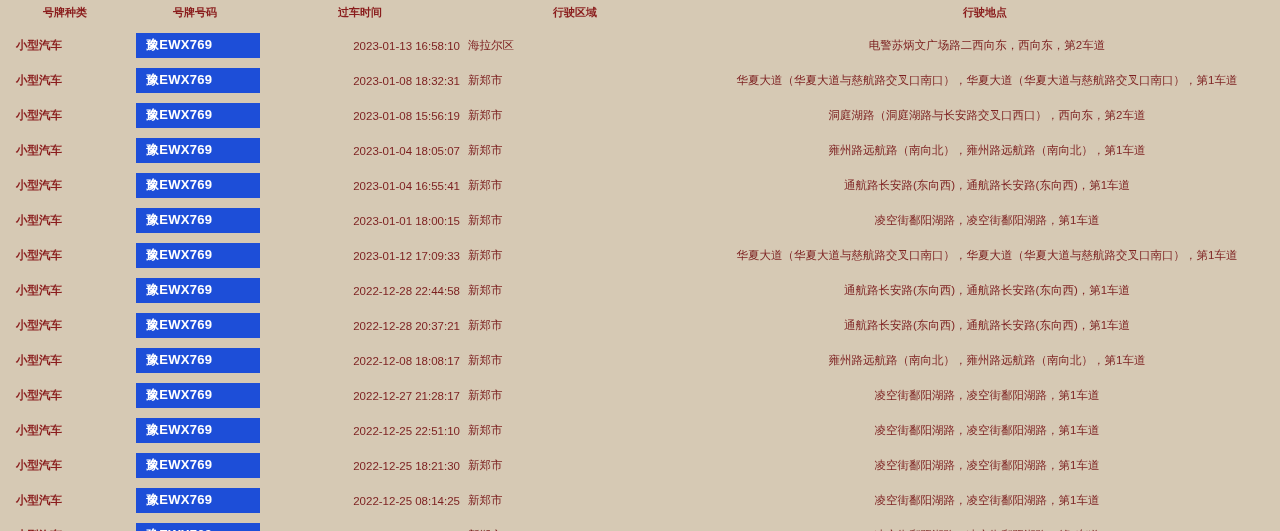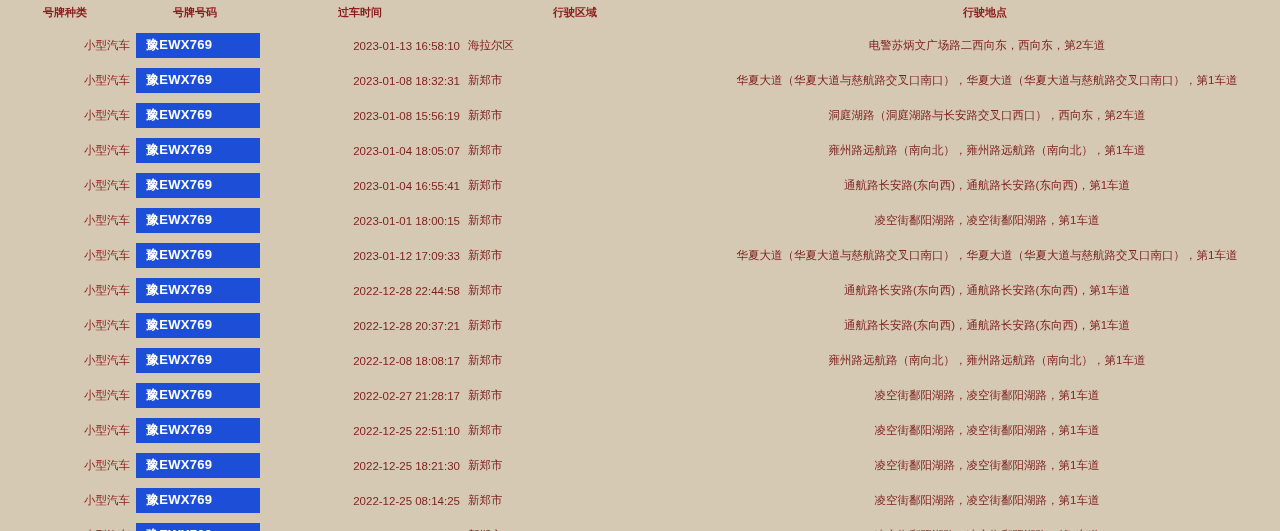--- a/index.html
+++ b/index.html
@@ -37,21 +37,22 @@
   }
   col.c-type    { width: 130px; }
   col.c-plate   { width: 130px; }
   col.c-time    { width: 200px; }
   col.c-area    { width: 230px; }
   col.c-place   { width: 590px; }
 
   .cell-type {
     color: #8a1d1d;
     padding-left: 16px !important;
-    text-align: right;
+    text-align: left;
+    font-weight: bold;
   }
   .cell-plate {
     text-align: center;
   }
   .plate-box {
     display: block;
     background: #1d4ed8;
     color: #ffffff;
     font-size: 13px;
     font-weight: bold;
@@ -188,21 +189,21 @@
         </td>
         <td class="cell-time">2022-12-08 18:08:17</td>
         <td class="cell-area">新郑市</td>
         <td class="cell-place">雍州路远航路（南向北），雍州路远航路（南向北），第1车道</td>
       </tr>
       <tr>
         <td class="cell-type">小型汽车</td>
         <td class="cell-plate">
           <span class="plate-box">豫EWX769</span>
         </td>
-        <td class="cell-time">2022-02-27 21:28:17</td>
+        <td class="cell-time">2022-12-27 21:28:17</td>
         <td class="cell-area">新郑市</td>
         <td class="cell-place">凌空街鄱阳湖路，凌空街鄱阳湖路，第1车道</td>
       </tr>
       <tr>
         <td class="cell-type">小型汽车</td>
         <td class="cell-plate">
           <span class="plate-box">豫EWX769</span>
         </td>
         <td class="cell-time">2022-12-25 22:51:10</td>
         <td class="cell-area">新郑市</td>

